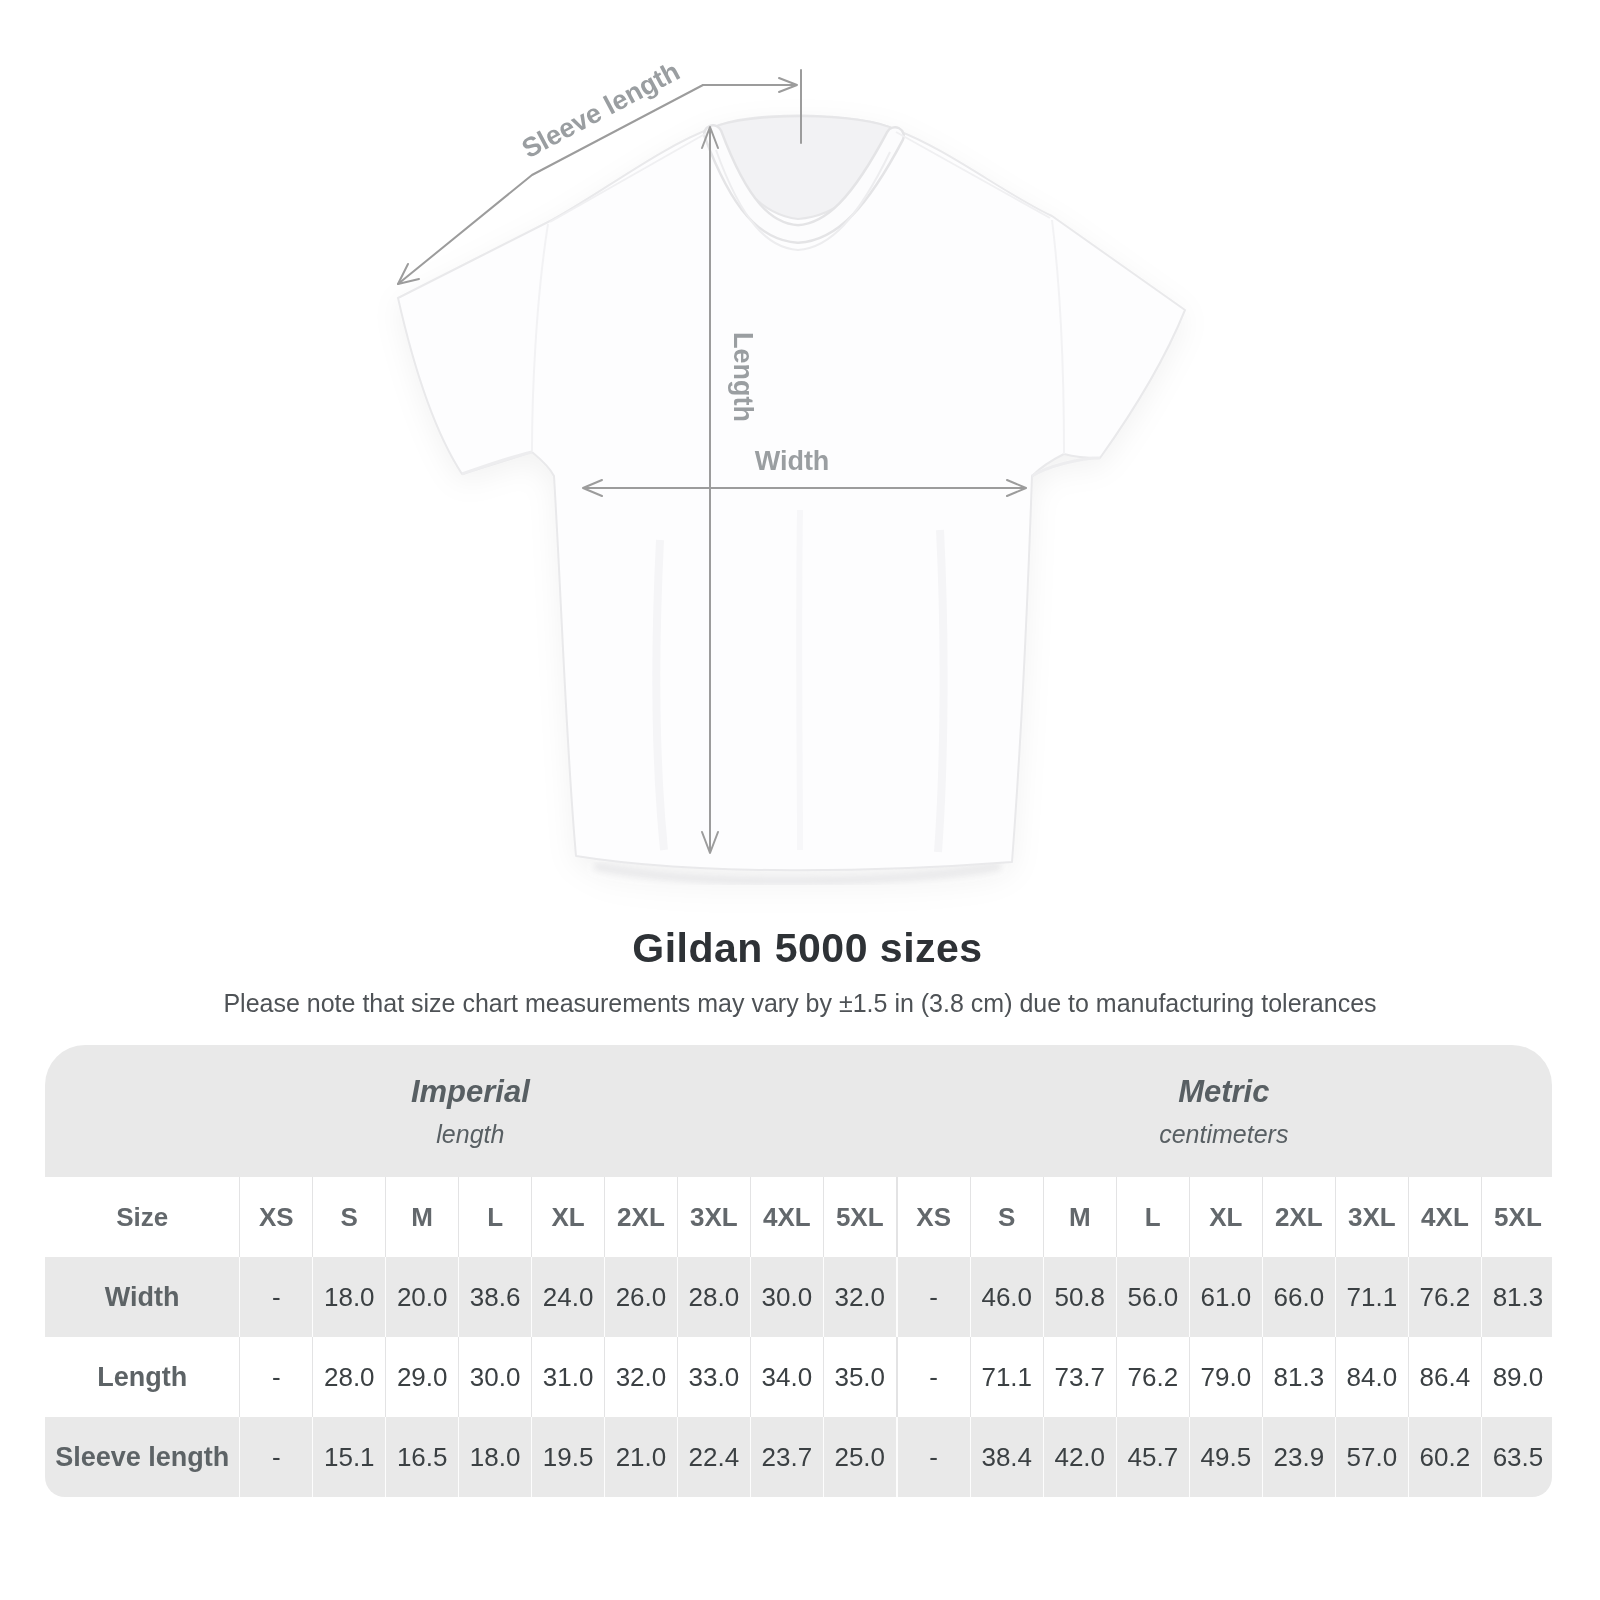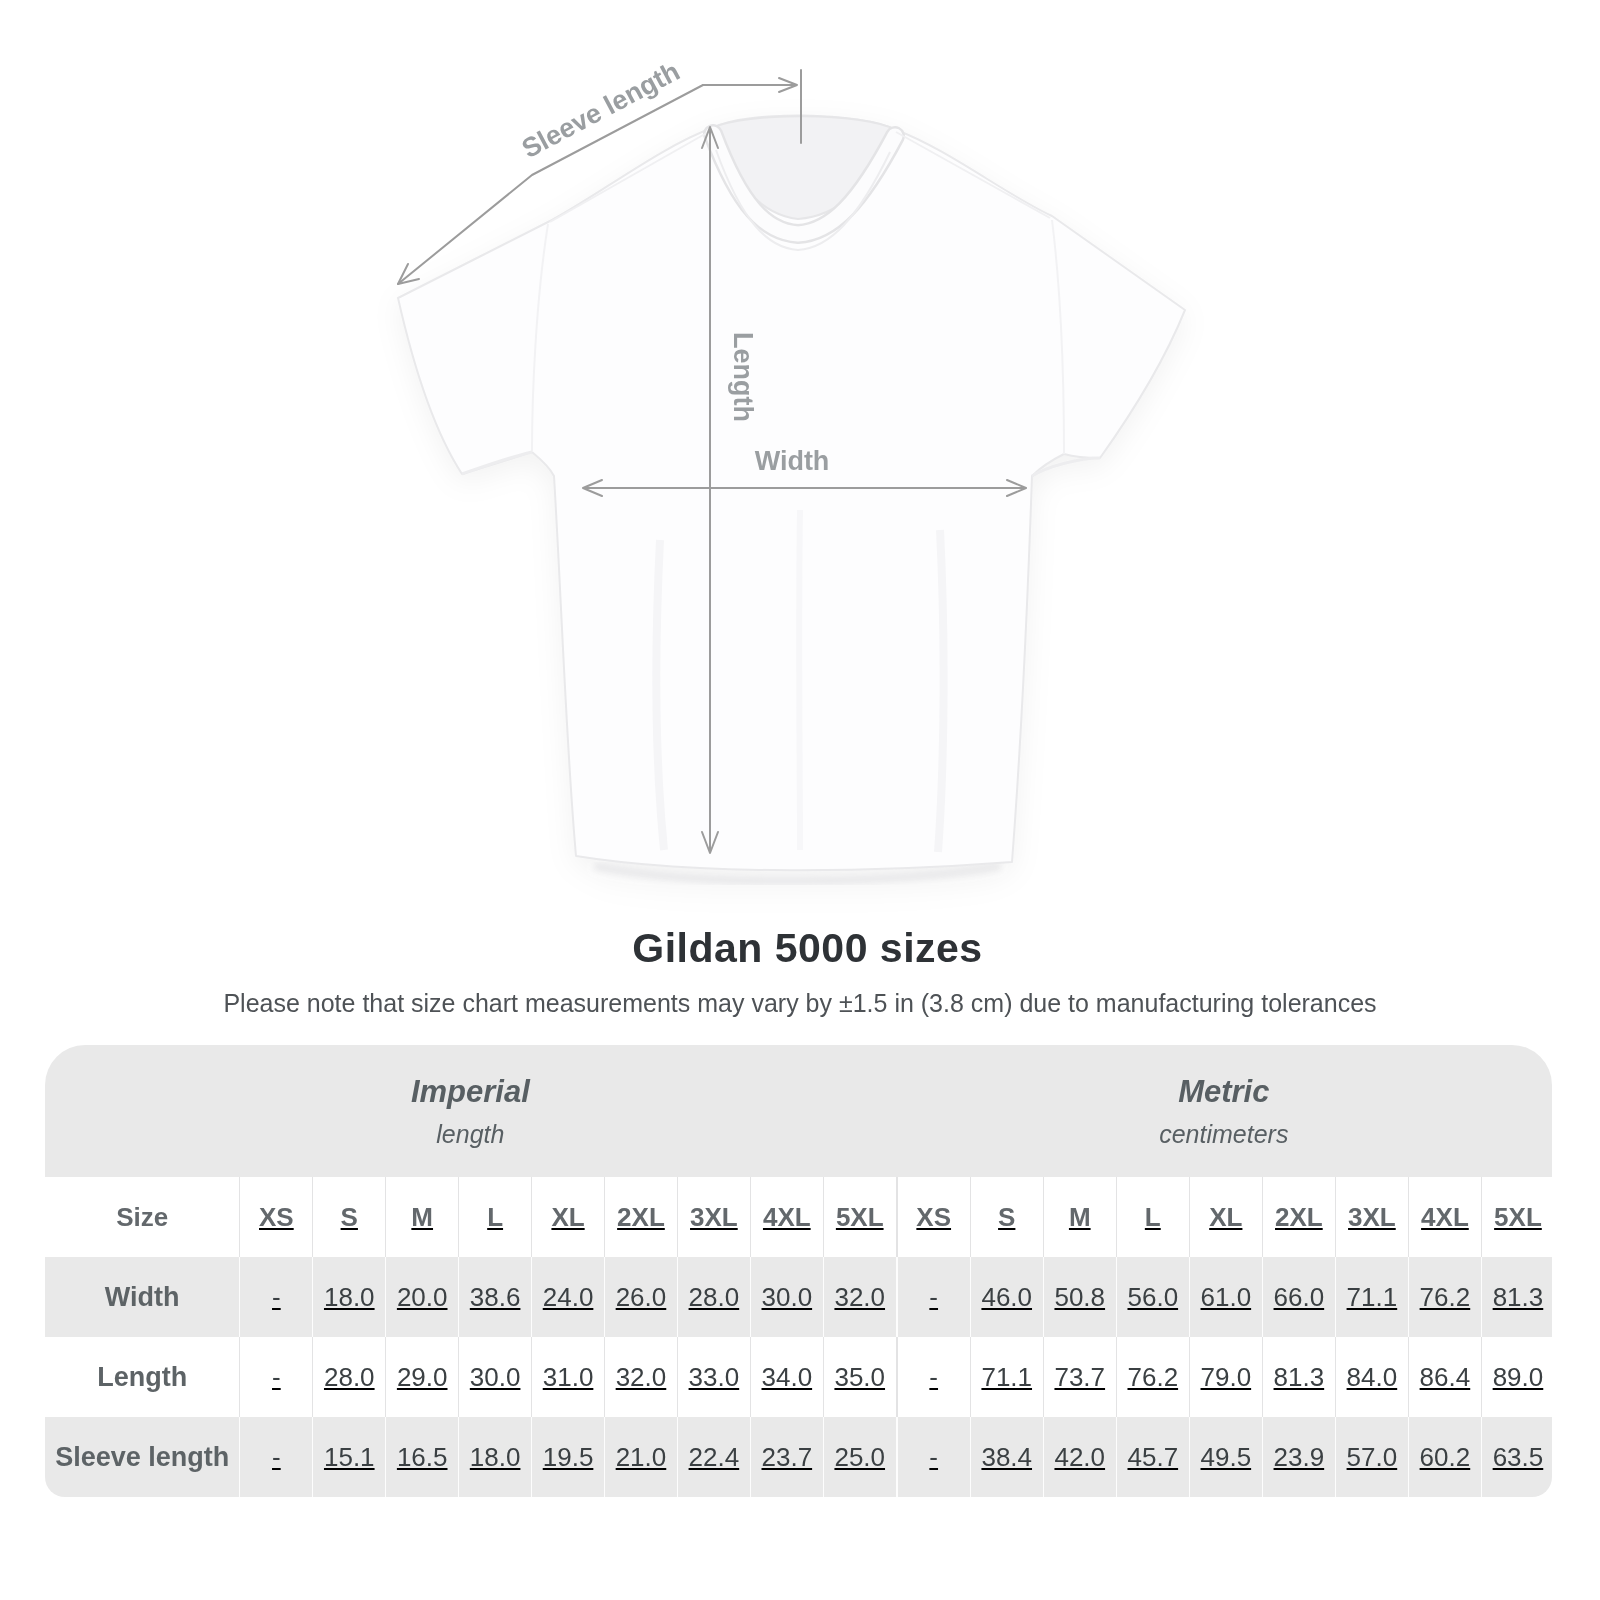--- a/index.html
+++ b/index.html
@@ -33,21 +33,21 @@
   .band-half{width:56.45%;display:flex;flex-direction:column;align-items:center;justify-content:center;}
   .band-half.metric-half{width:43.55%;}
   .band-title{font-size:31px;font-weight:bold;font-style:italic;color:#585f63;}
   .band-sub{font-size:25px;font-style:italic;color:#585f63;margin-top:10px;}
 
   .row{display:flex;height:80px;--sep:#e3e3e4;background:#ffffff;}
   .row.stripe{--sep:rgba(255,255,255,.9);background:#e9e9e9;}
   .cell{flex:1;display:flex;align-items:center;justify-content:center;
         font-size:26px;color:#3b4043;white-space:nowrap;}
   .label-cell{flex:none;width:12.9%;font-size:27px;font-weight:bold;color:#5d6366;}
-  .cells-group{flex:none;width:43.55%;display:flex;text-decoration:underline;}
+  .cells-group{flex:none;width:43.55%;display:flex;}
   .cells-group .cell{border-left:1px solid var(--sep);}
   .cells-group.metric{border-left:2px solid var(--sep);}
   .cells-group.metric .cell:first-child{border-left:none;}
   .header-row .cell{font-weight:bold;color:#63686c;font-size:26px;}
 </style>
 </head>
 <body>
 
 <svg id="diagram-svg" class="abs" viewBox="0 0 1600 1600" xmlns="http://www.w3.org/2000/svg">
   <defs>

